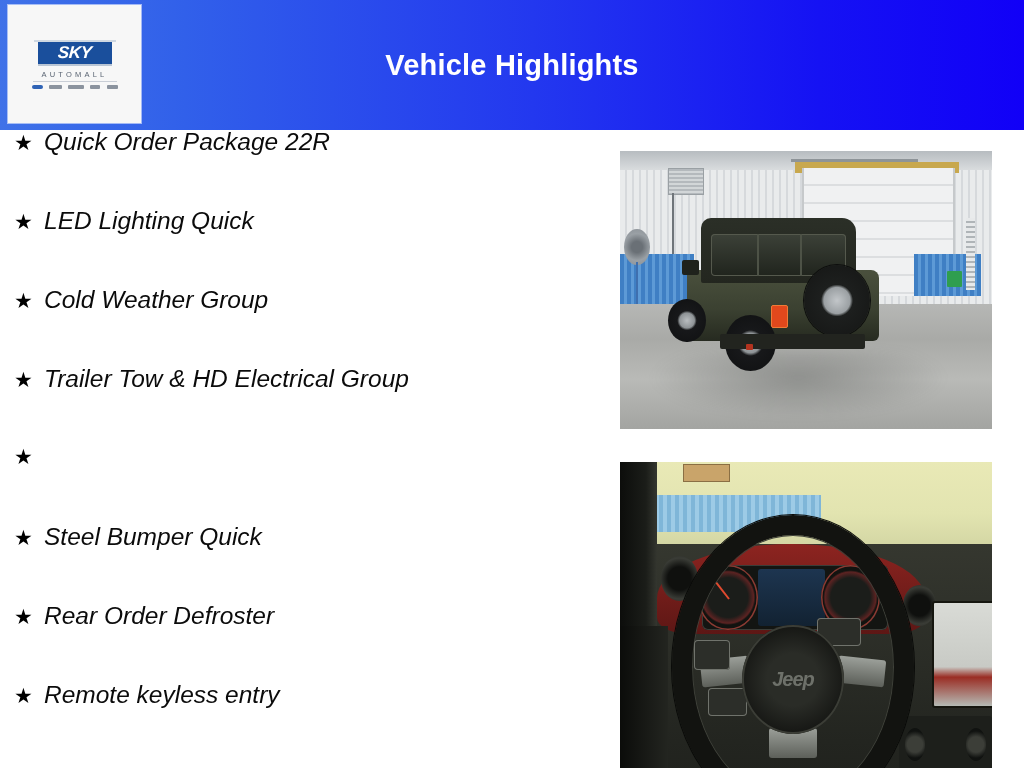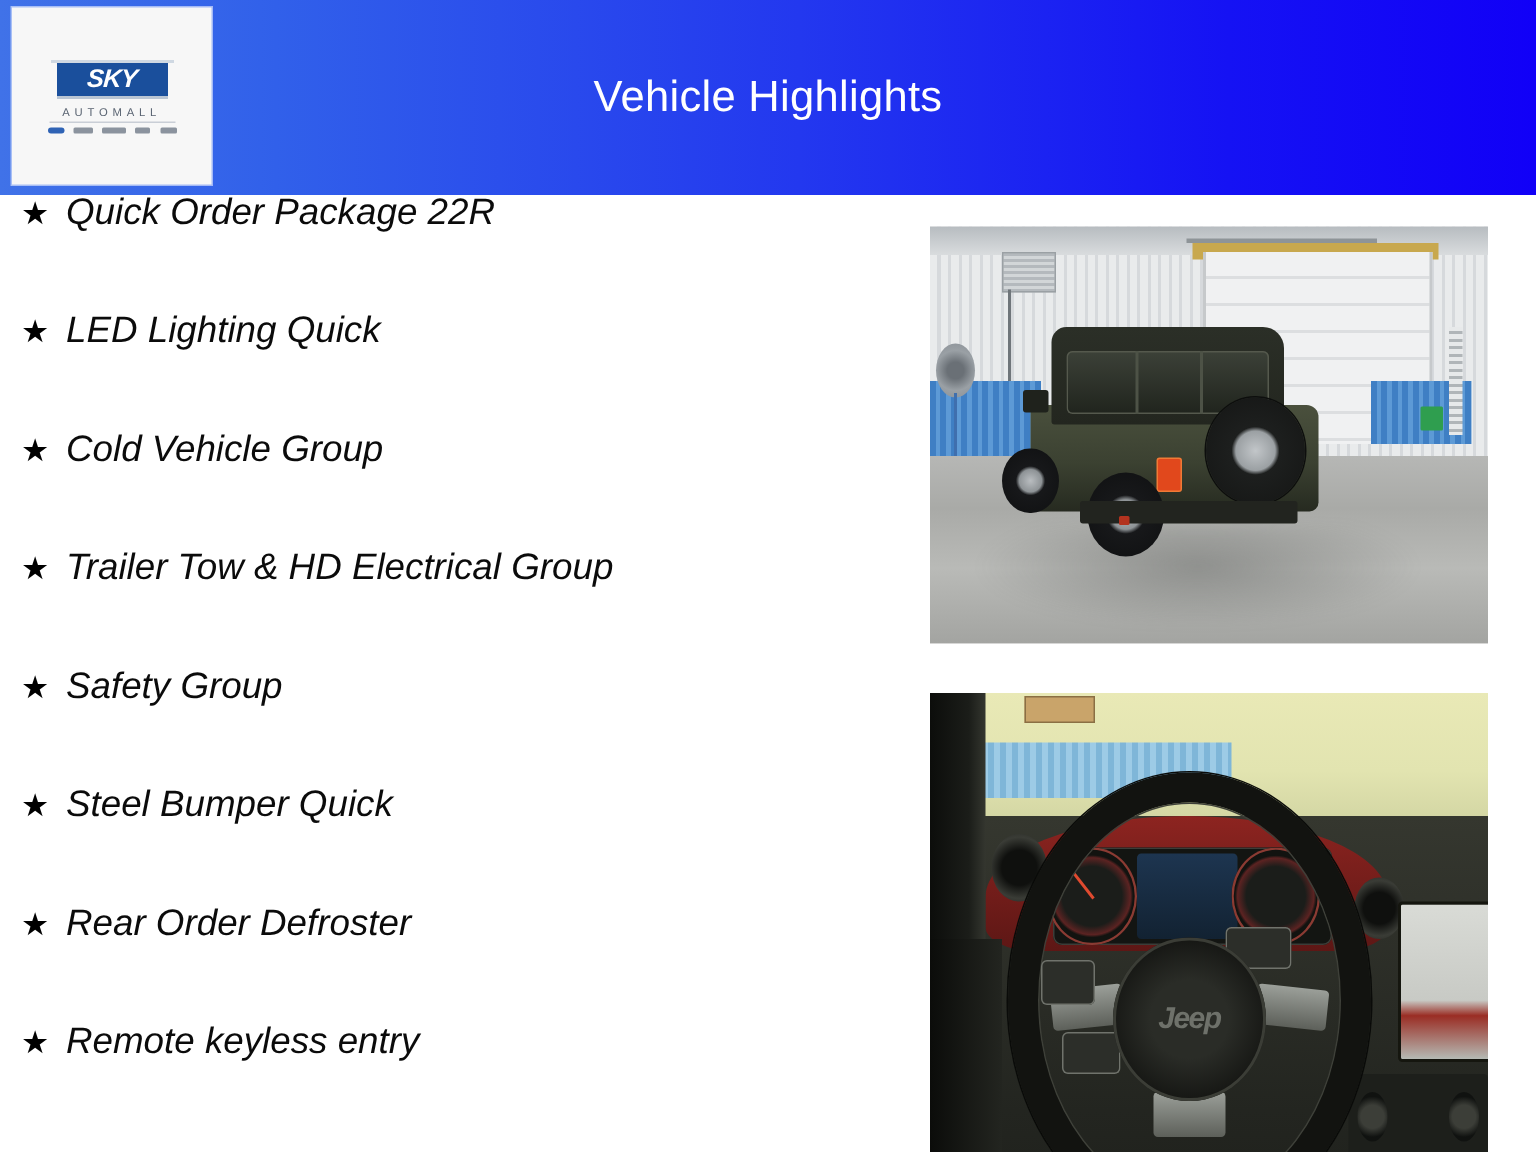--- a/index.html
+++ b/index.html
@@ -27,21 +27,21 @@
   .header-title {
     position: absolute;
     left: 0; top: 0;
     width: 1024px;
     height: 130px;
     display: flex;
     align-items: center;
     justify-content: center;
     color: #ffffff;
     font-size: 29px;
-    font-weight: 400;
+    font-weight: 700;
     letter-spacing: 0.2px;
     white-space: nowrap;
   }
 
   
   .logo-box {
     position: absolute;
     left: 8px; top: 5px;
     width: 133px;
     height: 118px;
@@ -436,29 +436,28 @@
     <li class="highlight-item">
       <span class="bullet-star">★</span>
       <span class="highlight-text">Quick Order Package 22R</span>
     </li>
     <li class="highlight-item">
       <span class="bullet-star">★</span>
       <span class="highlight-text">LED Lighting Quick</span>
     </li>
     <li class="highlight-item">
       <span class="bullet-star">★</span>
-      <span class="highlight-text">Cold Vehicle Group</span>
+      <span class="highlight-text">Cold Weather Group</span>
     </li>
     <li class="highlight-item">
       <span class="bullet-star">★</span>
       <span class="highlight-text">Trailer Tow &amp; HD Electrical Group</span>
     </li>
     <li class="highlight-item">
       <span class="bullet-star">★</span>
-      <span class="highlight-text">Safety Group</span>
     </li>
     <li class="highlight-item">
       <span class="bullet-star">★</span>
       <span class="highlight-text">Steel Bumper Quick</span>
     </li>
     <li class="highlight-item">
       <span class="bullet-star">★</span>
       <span class="highlight-text">Rear Order Defroster</span>
     </li>
     <li class="highlight-item">

